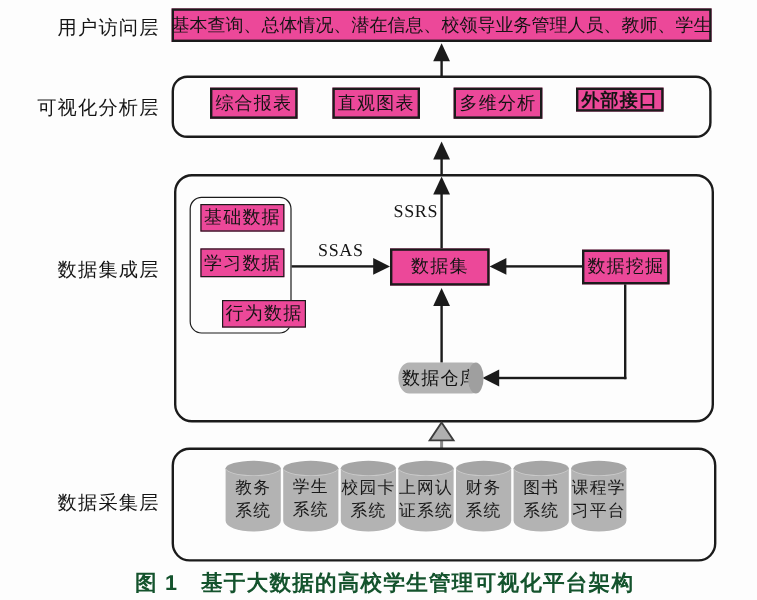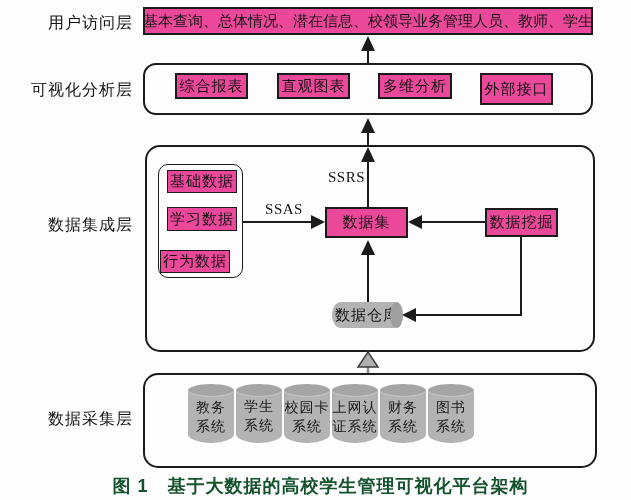--- a/index.html
+++ b/index.html
@@ -84,31 +84,31 @@
 
   <div class="cellbox" style="left:143px;top:7px;width:450px;height:28px;font-size:15px;letter-spacing:0;">基本查询、总体情况、潜在信息、校领导业务管理人员、教师、学生</div>
 
   <div class="tri-up" style="left:361px;top:36px;"></div>
   <div class="vline" style="left:367px;top:49px;height:15px;"></div>
 
   <div class="rect rounded" style="left:143px;top:63px;width:450px;height:52px;border-radius:13px;"></div>
   <div class="cellbox" style="left:175px;top:73px;width:73px;height:26px;">综合报表</div>
   <div class="cellbox" style="left:277px;top:73px;width:73px;height:26px;">直观图表</div>
   <div class="cellbox" style="left:378px;top:73px;width:74px;height:26px;">多维分析</div>
-  <div class="cellbox" style="left:480px;top:73px;width:73px;height:32px;">外部接口</div>
+  <div class="cellbox" style="left:480px;top:73px;width:73px;height:20px;font-weight:bold;">外部接口</div>
 
   <div class="tri-up" style="left:361px;top:118px;"></div>
   <div class="vline" style="left:367px;top:131px;height:14px;"></div>
 
   <div class="rect rounded" style="left:145px;top:145px;width:450px;height:207px;border-radius:15px;"></div>
 
   <div class="rect" style="left:158px;top:164px;width:85px;height:114px;border-radius:10px;border-width:1.8px;"></div>
   <div class="cellbox" style="left:167px;top:170px;width:70px;height:23px;border-width:1.8px;">基础数据</div>
   <div class="cellbox" style="left:167px;top:207px;width:70px;height:24px;border-width:1.8px;">学习数据</div>
-  <div class="cellbox" style="left:160px;top:250px;width:70px;height:23px;border-width:1.8px;">行为数据</div>
+  <div class="cellbox" style="left:185px;top:250px;width:70px;height:23px;border-width:1.8px;">行为数据</div>
 
   <div class="conn-label" style="left:262px;top:201px;width:44px;text-align:center;">SSAS</div>
   <div class="hline" style="left:243px;top:221px;width:70px;"></div>
   <div class="tri-right" style="left:311px;top:215px;"></div>
 
   <div class="cellbox" style="left:325px;top:207px;width:83px;height:31px;">数据集</div>
 
   <div class="conn-label" style="left:328px;top:169px;width:40px;">SSRS</div>
   <div class="tri-up" style="left:361px;top:147px;"></div>
   <div class="vline" style="left:367px;top:160px;height:47px;"></div>
@@ -175,16 +175,24 @@
       </div>
   </div>
   <div class="cyl" style="left:428px;top:384px;">
     <div class="cyl-body"></div>
     <div class="cyl-top"></div>
     <div class="cyl-text">
         <div>图书</div>
         <div>系统</div>
       </div>
   </div>
+  <div class="cyl" style="left:476px;top:384px;">
+    <div class="cyl-body"></div>
+    <div class="cyl-top"></div>
+    <div class="cyl-text">
+        <div>课程学</div>
+        <div>习平台</div>
+      </div>
+  </div>
 
   <div class="caption">图 1　基于大数据的高校学生管理可视化平台架构</div>
 
 </div>
 
 </body></html>

